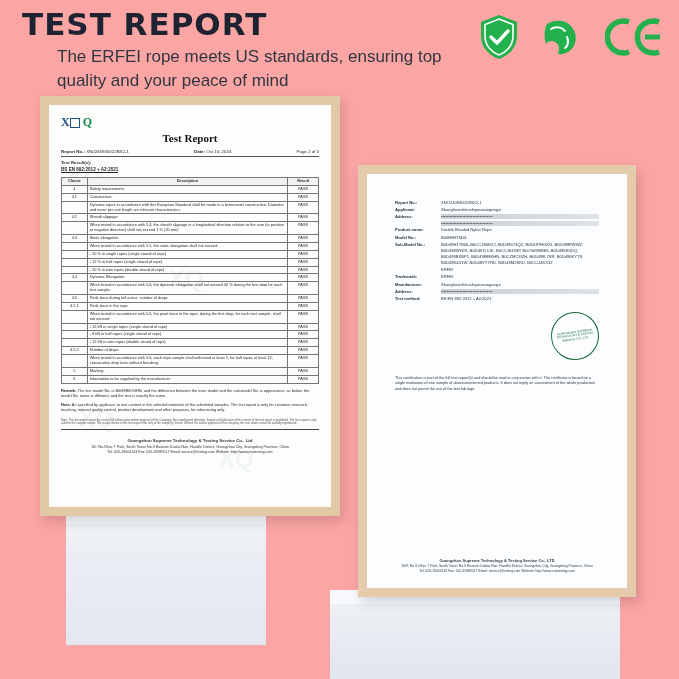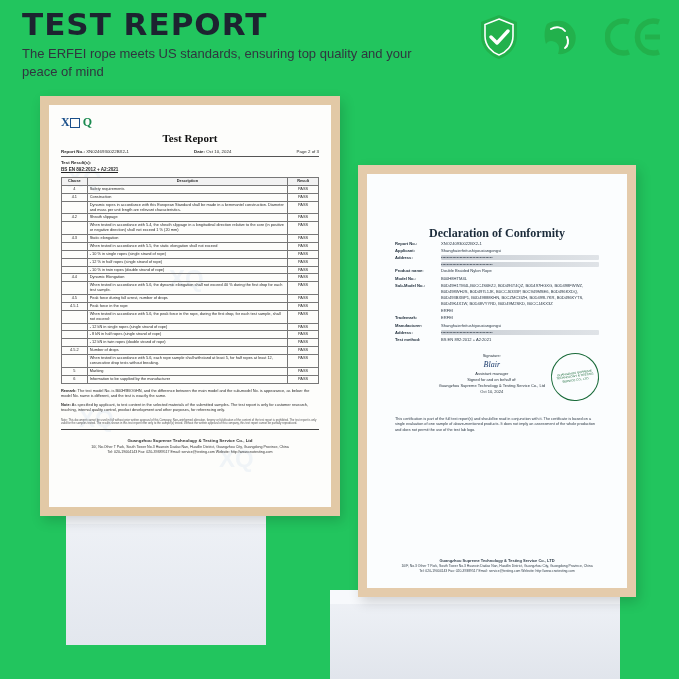--- a/index.html
+++ b/index.html
@@ -2,39 +2,40 @@
 <html><head>
 <meta charset="utf-8">
 <style>
   html,body{margin:0;padding:0;}
   body{
     width:679px;height:679px;overflow:hidden;
     background:#ffffff;
     font-family:"Liberation Sans", sans-serif;
     color:#2b2b2b;
   }
-  .page{position:relative;width:679px;height:679px;background:#22c55e;}
+  .page{position:relative;width:679px;height:679px;background:#fca5a5;}
 
   
   .hdr{position:absolute;left:22px;top:8px;width:470px;}
   .hdr-title{
     font-family:"DejaVu Sans", sans-serif;
     font-weight:bold;
     font-size:31px;
     letter-spacing:1px;
     color:#1d2330;
     margin:0 0 4px 0;
     line-height:1.05;
   }
   .hdr-sub{
-    font-size:13px;
+    font-size:17px;
     line-height:1.45;
     color:#30363f;
     font-weight:400;
     max-width:420px;
+    margin-left:35px;
   }
 
   
   .badges{position:absolute;right:18px;top:14px;display:flex;align-items:center;gap:22px;}
   .badge{display:block;}
 
   
   .pedestal{position:absolute;background:#e9ecf2;}
   .ped-left{
     left:66px;top:520px;width:200px;height:125px;
@@ -332,21 +333,20 @@
       </div>
     </div>
   </div>
 
   <div class="frame frame-right">
     <div class="frame-inner" style="background:#fbfdfe;">
       <div class="border-orn"></div>
       <div class="border-orn2"></div>
       <div class="doc-r">
         <div class="doc-r-inner">
-          <div class="doc-r-title">Declaration of Conformity</div>
 
           <div id="doc-fields">
               <div class="kv">
                 <div class="k">Report No.:</div>
                 <div class="v">XNO240930022BX2-1</div>
               </div>
               <div class="kv">
                 <div class="k">Applicant:</div>
                 <div class="v">Shanghaierfeitushiyouxiangongsi</div>
               </div>
@@ -386,28 +386,20 @@
                 <div class="k">Address:</div>
                 <div class="v blur" style="width: 150px; height: 5px;">••••••••••••••••••••••••••••••••••••</div>
               </div>
               <div class="kv">
                 <div class="k">Test method:</div>
                 <div class="v">BS EN 892:2012 + A2:2021</div>
               </div>
             </div>
 
           <div class="sig-row">
-            <div class="sig-col">
-              <div>Signature:</div>
-              <div class="sig-name">Blair</div>
-              <div>Assistant manager</div>
-              <div>Signed for and on behalf of:</div>
-              <div>Guangzhou Supreme Technology &amp; Testing Service Co., Ltd</div>
-              <div>Oct 10, 2024</div>
-            </div>
             <div class="stamp">GUANGZHOU SUPREME TECHNOLOGY &amp; TESTING SERVICE CO., LTD</div>
           </div>
 
           <div class="cert-note">This certification is part of the full test report(s) and should be read in conjunction with it. The certificate is based on a single evaluation of one sample of above-mentioned products. It does not imply an assessment of the whole production and does not permit the use of the test lab logo.</div>
         </div>
 
         <div class="footer-r">
           <div class="co">Guangzhou Supreme Technology &amp; Testing Service Co., LTD</div>
           <div>10/F, No.3 Other T Park, South Tower No.3 Huanxin Dadao Nan, Huadlin District, Guangzhou City, Guangdong Province, China</div>
           <div>Tel: 020-19004143     Fax: 020-39389517     Email: service@testing.com     Website: http://www.cnotesting.com</div>

